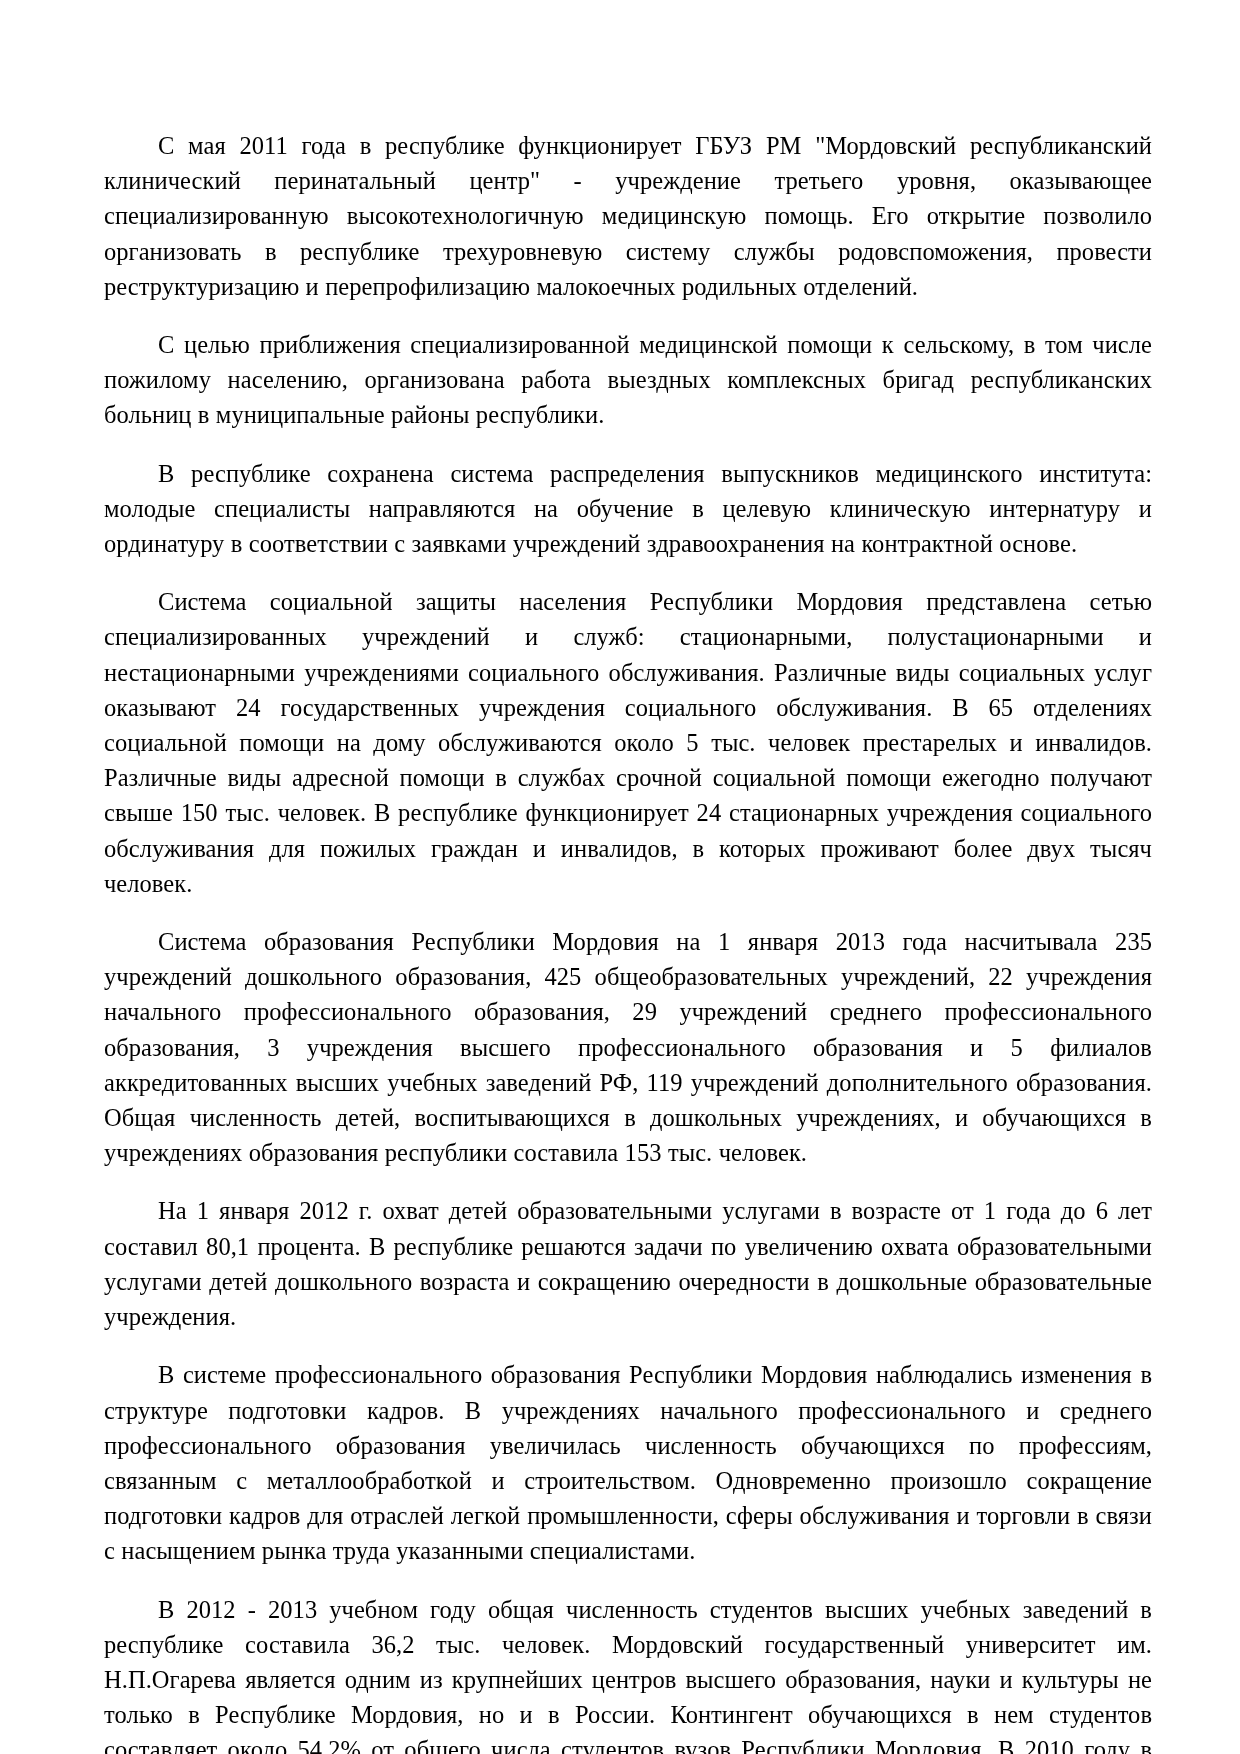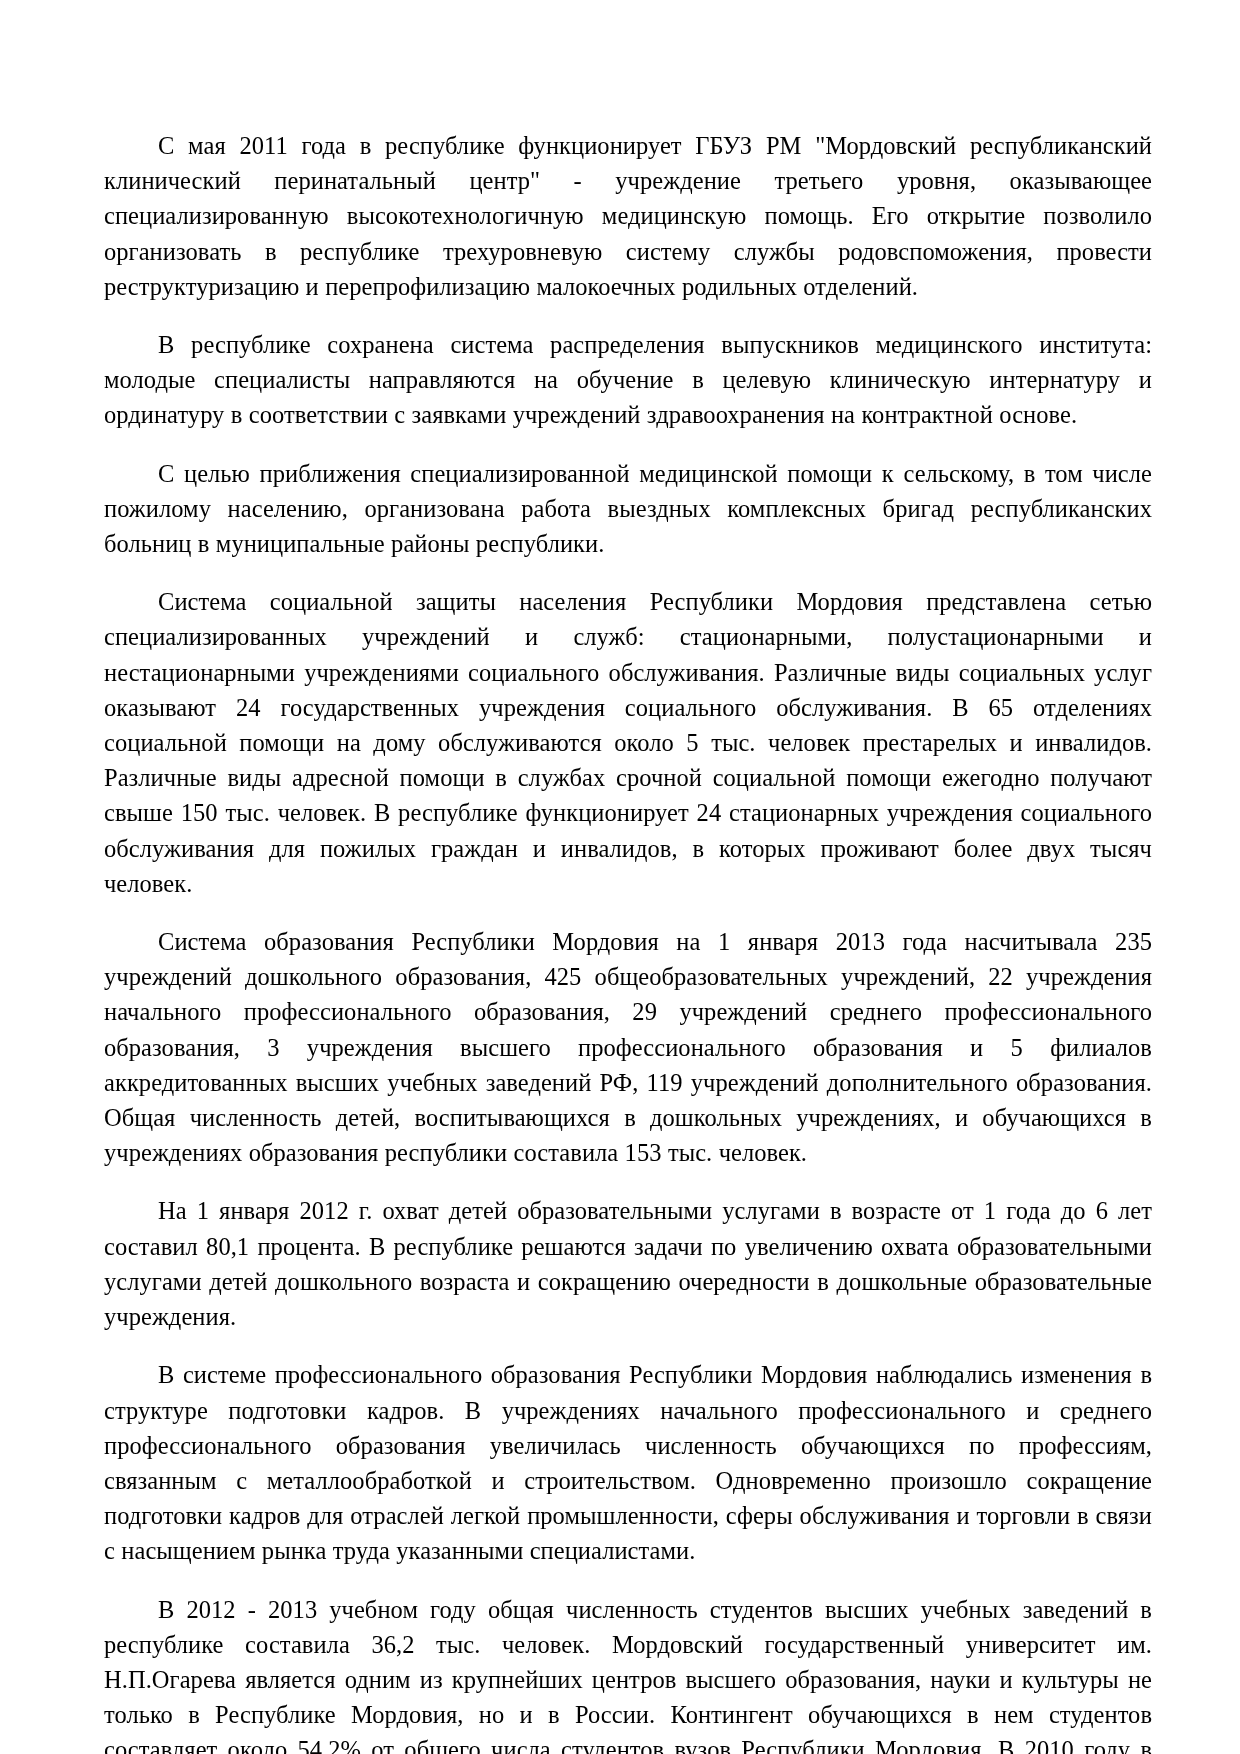--- a/index.html
+++ b/index.html
@@ -41,23 +41,23 @@
   }
 </style>
 </head>
 <body>
 
 <div id="page">
   <div id="doc-body">
 
     <p class="para">С мая 2011 года в республике функционирует ГБУЗ РМ "Мордовский республиканский клинический перинатальный центр" - учреждение третьего уровня, оказывающее специализированную высокотехнологичную медицинскую помощь. Его открытие позволило организовать в республике трехуровневую систему службы родовспоможения, провести реструктуризацию и перепрофилизацию малокоечных родильных отделений.</p>
 
+    <p class="para">С целью приближения специализированной медицинской помощи к сельскому, в том числе пожилому населению, организована работа выездных комплексных бригад республиканских больниц в муниципальные районы республики.</p>
+
     <p class="para">В республике сохранена система распределения выпускников медицинского института: молодые специалисты направляются на обучение в целевую клиническую интернатуру и ординатуру в соответствии с заявками учреждений здравоохранения на контрактной основе.</p>
-
-    <p class="para">С целью приближения специализированной медицинской помощи к сельскому, в том числе пожилому населению, организована работа выездных комплексных бригад республиканских больниц в муниципальные районы республики.</p>
 
     <p class="para">Система социальной защиты населения Республики Мордовия представлена сетью специализированных учреждений и служб: стационарными, полустационарными и нестационарными учреждениями социального обслуживания. Различные виды социальных услуг оказывают 24 государственных учреждения социального обслуживания. В 65 отделениях социальной помощи на дому обслуживаются около 5 тыс. человек престарелых и инвалидов. Различные виды адресной помощи в службах срочной социальной помощи ежегодно получают свыше 150 тыс. человек. В республике функционирует 24 стационарных учреждения социального обслуживания для пожилых граждан и инвалидов, в которых проживают более двух тысяч человек.</p>
 
     <p class="para">Система образования Республики Мордовия на 1 января 2013 года насчитывала 235 учреждений дошкольного образования, 425 общеобразовательных учреждений, 22 учреждения начального профессионального образования, 29 учреждений среднего профессионального образования, 3 учреждения высшего профессионального образования и 5 филиалов аккредитованных высших учебных заведений РФ, 119 учреждений дополнительного образования. Общая численность детей, воспитывающихся в дошкольных учреждениях, и обучающихся в учреждениях образования республики составила 153 тыс. человек.</p>
 
     <p class="para">На 1 января 2012 г. охват детей образовательными услугами в возрасте от 1 года до 6 лет составил 80,1 процента. В республике решаются задачи по увеличению охвата образовательными услугами детей дошкольного возраста и сокращению очередности в дошкольные образовательные учреждения.</p>
 
     <p class="para">В системе профессионального образования Республики Мордовия наблюдались изменения в структуре подготовки кадров. В учреждениях начального профессионального и среднего профессионального образования увеличилась численность обучающихся по профессиям, связанным с металлообработкой и строительством. Одновременно произошло сокращение подготовки кадров для отраслей легкой промышленности, сферы обслуживания и торговли в связи с насыщением рынка труда указанными специалистами.</p>
 
     <p class="para">В 2012 - 2013 учебном году общая численность студентов высших учебных заведений в республике составила 36,2 тыс. человек. Мордовский государственный университет им. Н.П.Огарева является одним из крупнейших центров высшего образования, науки и культуры не только в Республике Мордовия, но и в России. Контингент обучающихся в нем студентов составляет около 54,2% от общего числа студентов вузов Республики Мордовия. В 2010 году в отношении Мордовского государственного университета им. Н.П.Огарева установлена категория "национальный исследовательский университет".</p>

